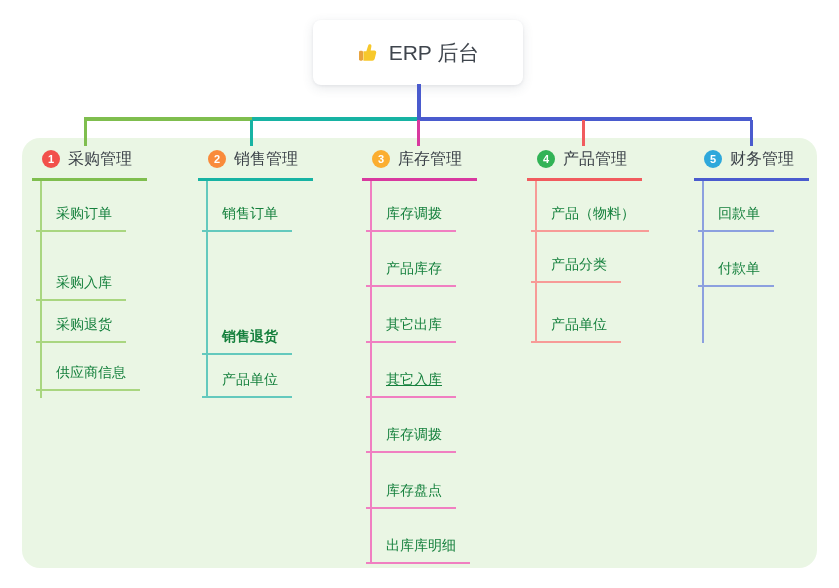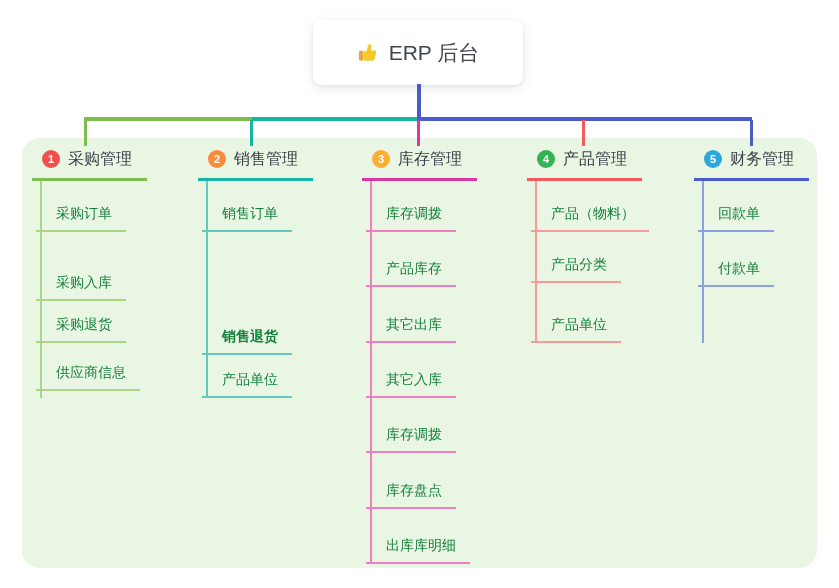--- a/index.html
+++ b/index.html
@@ -93,21 +93,21 @@
 
   <div class="branch" style="left:362px;">
     <div class="branch-header" style="border-bottom-color: rgb(216, 57, 159);">
       <span class="badge" style="background: rgb(251, 174, 48);">3</span>
       <span>库存管理</span>
     </div>
     <div class="vline" style="top: 33px; height: 383px; background: rgb(240, 127, 193);"></div>
     <div class="child" style="top: 56px; border-bottom-color: rgb(240, 127, 193);">库存调拨</div>
     <div class="child" style="top: 111px; border-bottom-color: rgb(240, 127, 193);">产品库存</div>
     <div class="child" style="top: 167px; border-bottom-color: rgb(240, 127, 193);">其它出库</div>
-    <div class="child" style="top: 222px; border-bottom-color: rgb(240, 127, 193);">其它入库</div>
+    <div class="child" style="top: 222px; border-bottom-color: rgb(240, 127, 193); text-decoration: underline;">其它入库</div>
     <div class="child" style="top: 277px; border-bottom-color: rgb(240, 127, 193);">库存调拨</div>
     <div class="child" style="top: 333px; border-bottom-color: rgb(240, 127, 193);">库存盘点</div>
     <div class="child" style="top: 388px; border-bottom-color: rgb(240, 127, 193);">出库库明细</div>
   </div>
 
   <div class="branch" style="left:527px;">
     <div class="branch-header" style="border-bottom-color: rgb(241, 91, 94);">
       <span class="badge" style="background: rgb(50, 179, 86);">4</span>
       <span>产品管理</span>
     </div>

